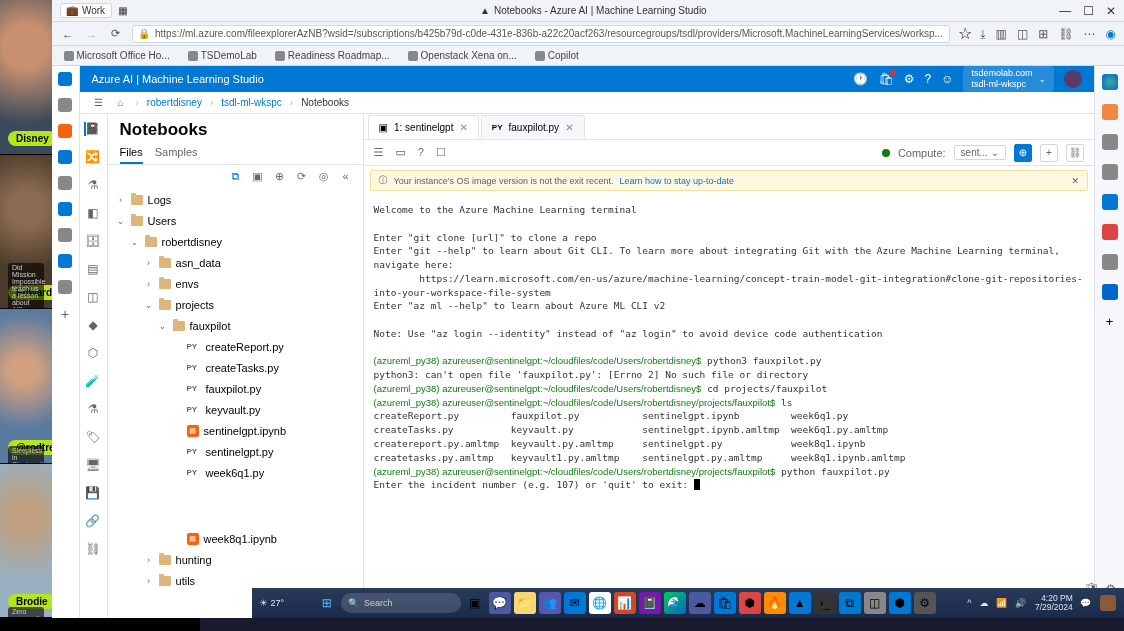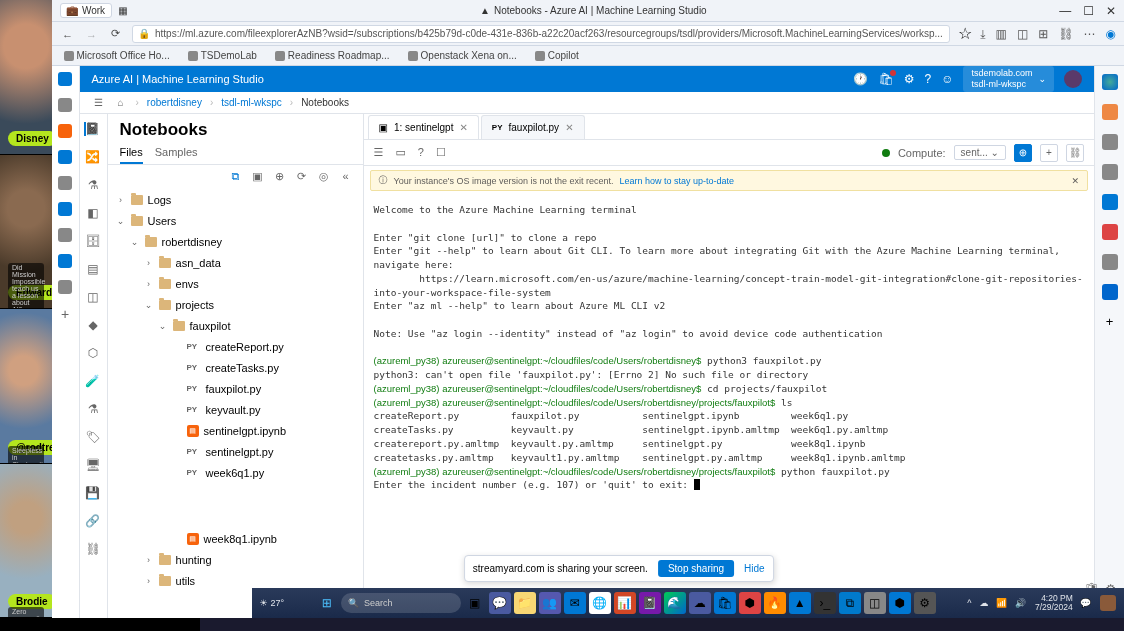--- a/index.html
+++ b/index.html
@@ -425,25 +425,20 @@
       <span class="rr-ic" style="background:#888"></span>
       <span class="rr-ic" style="background:#888"></span>
       <span class="rr-ic" style="background:#0078d4"></span>
       <span class="rr-ic" style="background:#d44"></span>
       <span class="rr-ic" style="background:#888"></span>
       <span class="rr-ic" style="background:#06c"></span>
       <span>+</span>
     </div>
   </div>
 
-  <div class="share-toast">
-    <span>streamyard.com is sharing your screen.</span>
-    <span class="stop">Stop sharing</span>
-    <span class="hide">Hide</span>
-  </div>
 
   <div class="settings-corner">
     <span>🛡</span>
     <span>⚙</span>
   </div>
 
   <div class="taskbar">
     <div class="tb-left">
       <span class="weather">☀ <span>27°</span></span>
     </div>

